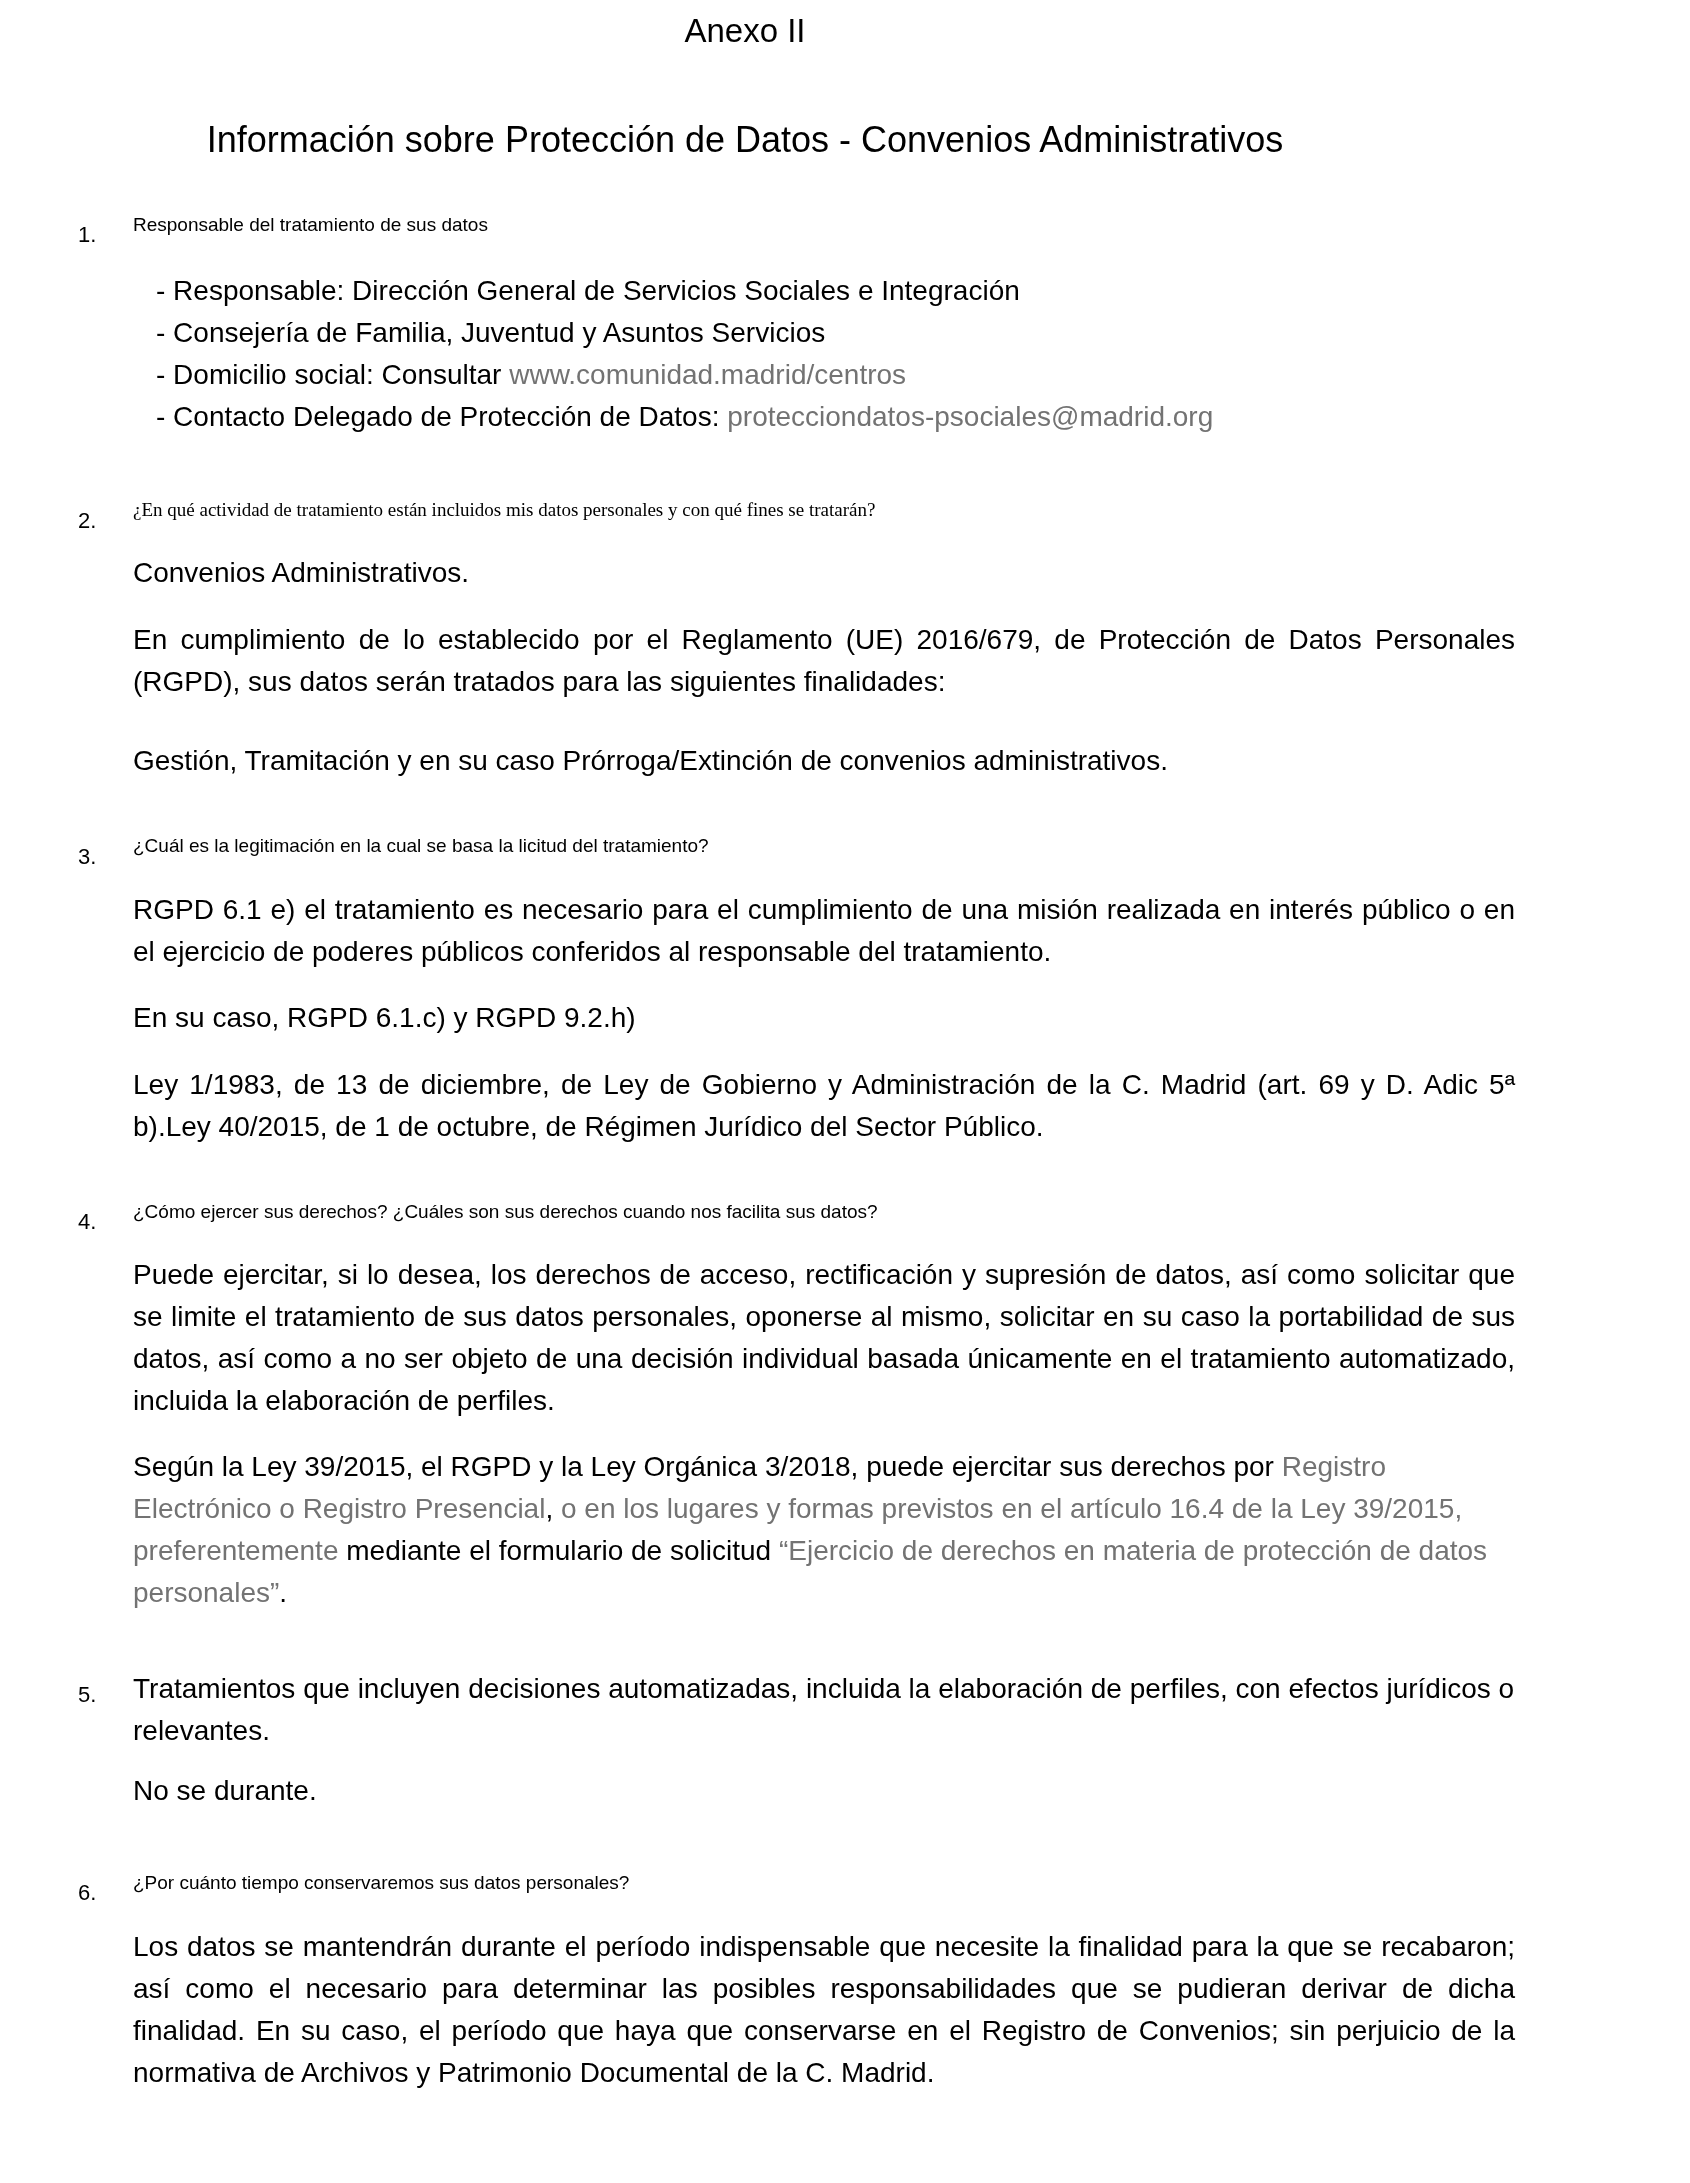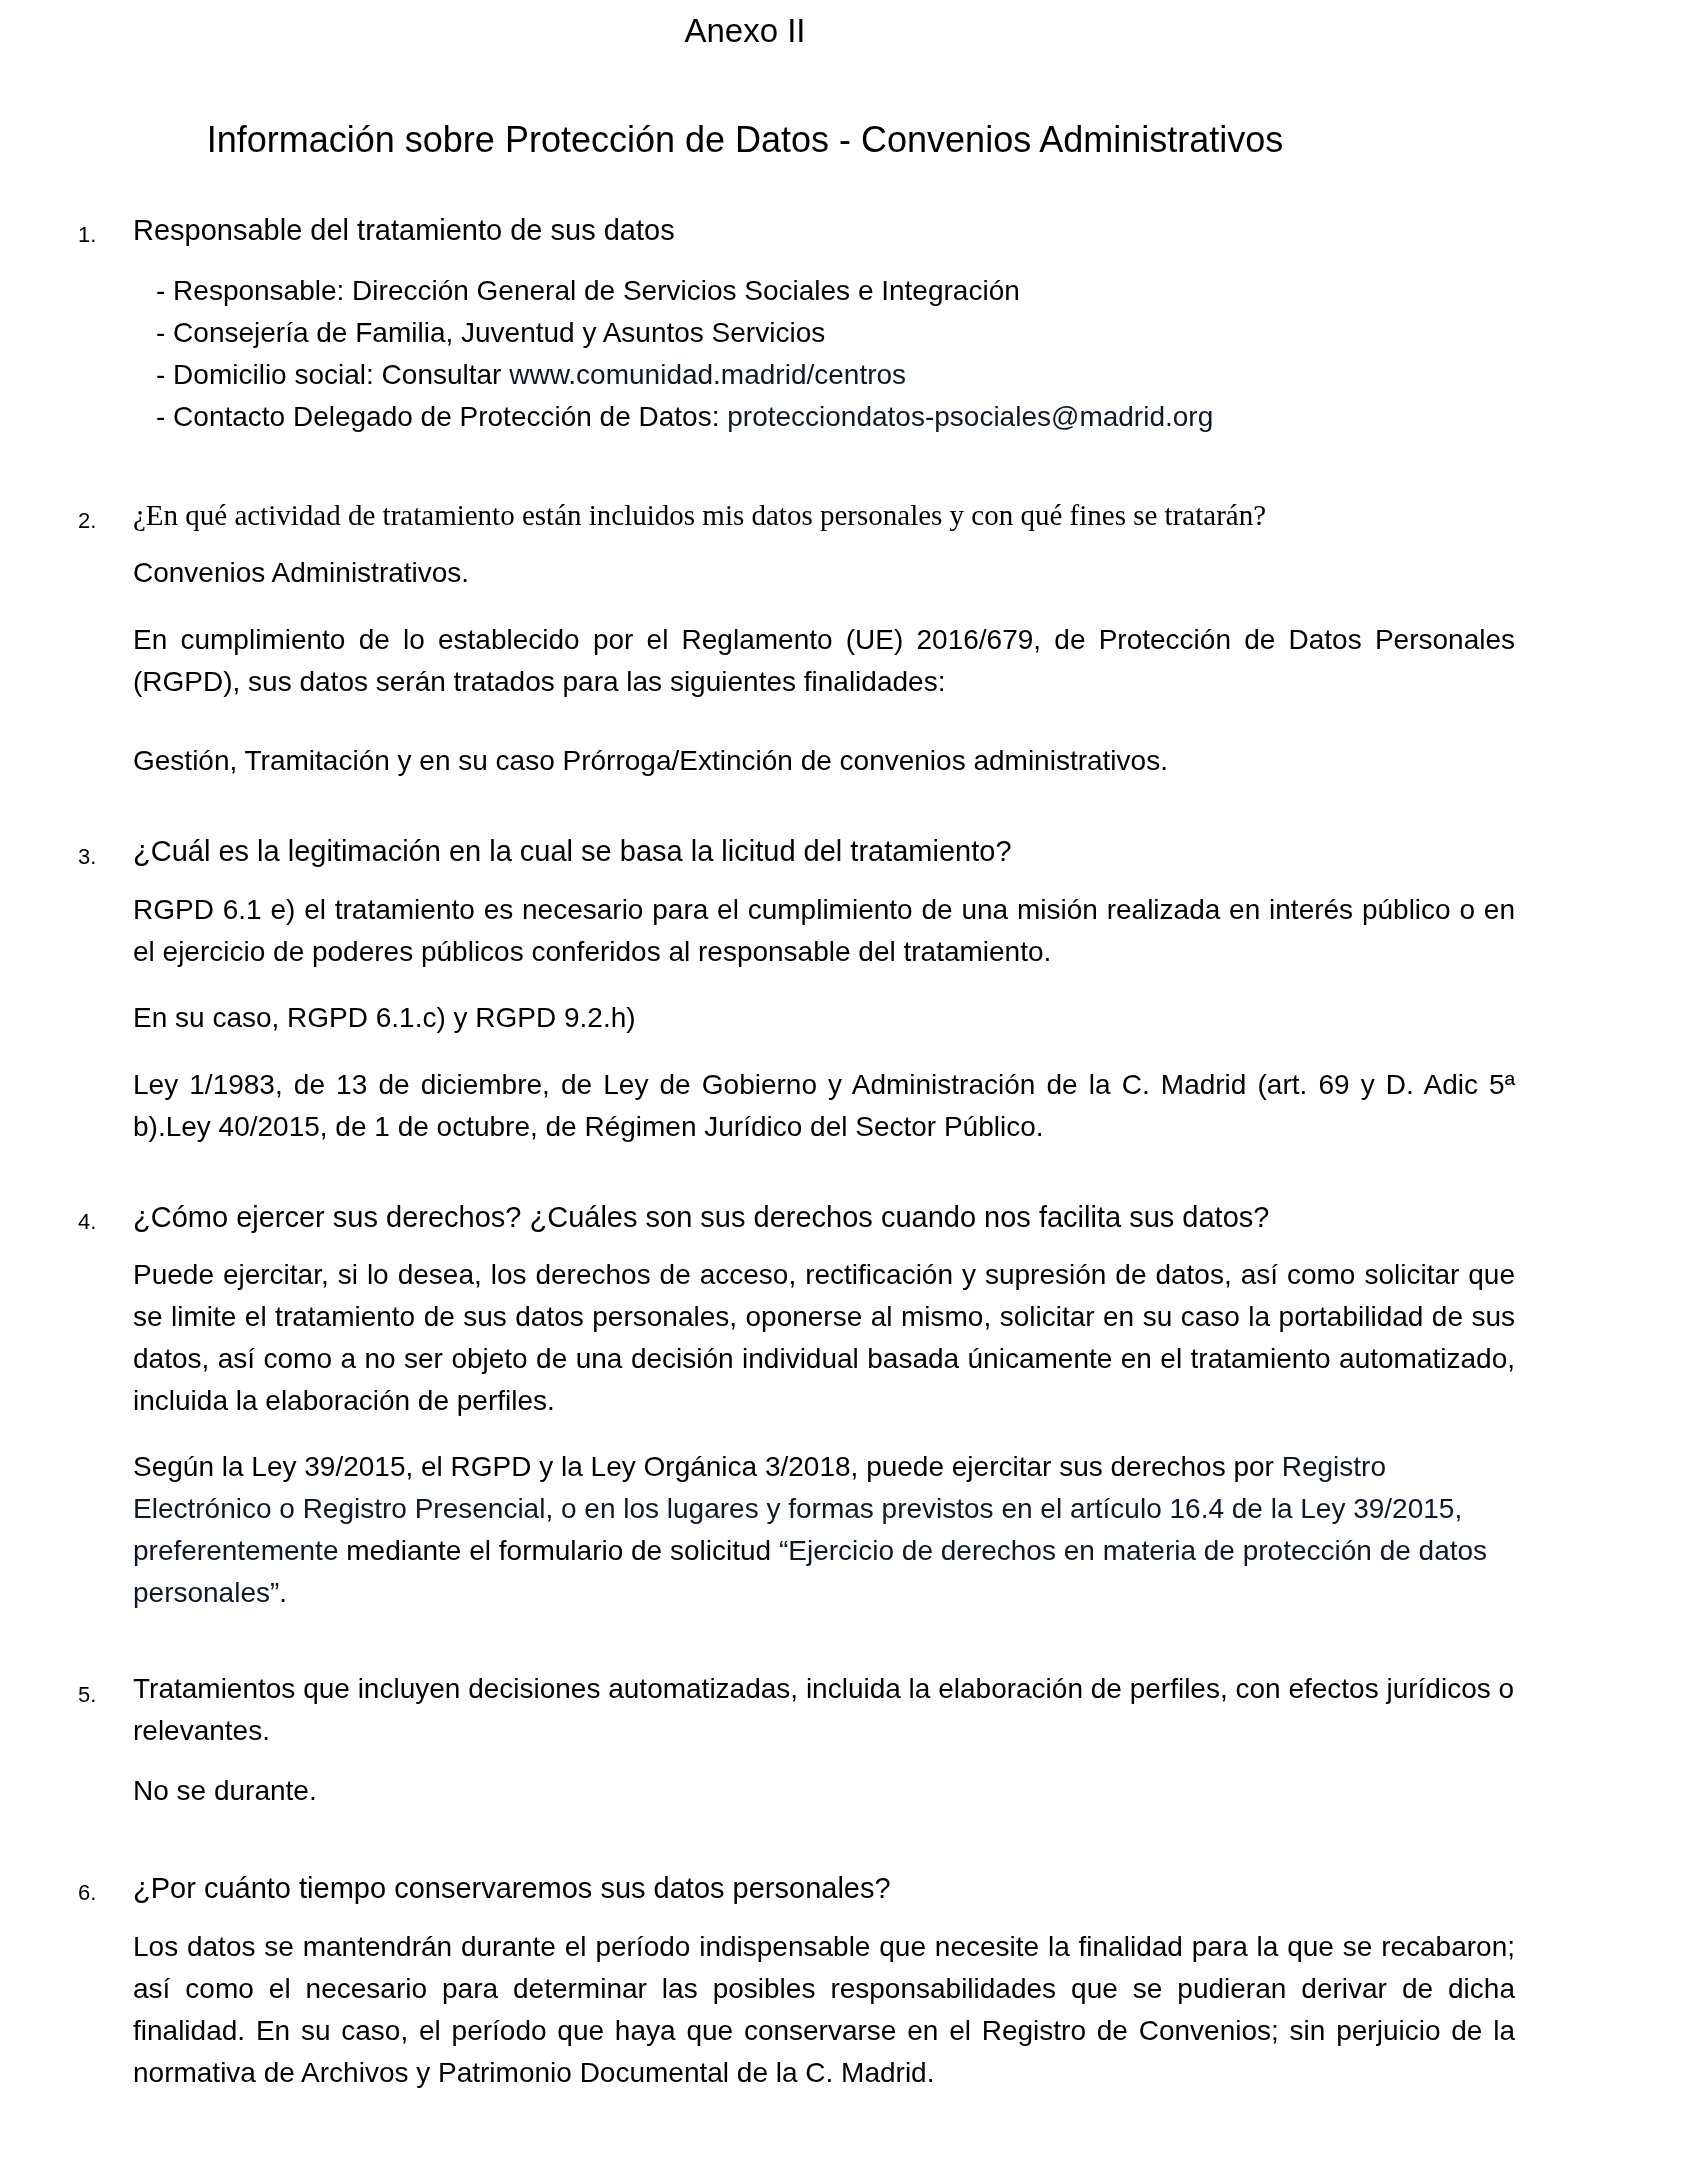--- a/index.html
+++ b/index.html
@@ -4,28 +4,28 @@
 <style>
   html, body { margin: 0; padding: 0; background: #ffffff; }
   body {
     width: 1691px; height: 2183px; position: relative; overflow: hidden;
     font-family: "Liberation Sans", sans-serif; color: #000000;
   }
   .abs { position: absolute; white-space: nowrap; }
   .title { font-size: 33px; left: 0; width: 1490px; text-align: center; top: 12px; }
   .subtitle { font-size: 36px; left: 0; width: 1490px; text-align: center; top: 119px; }
   .num { position: absolute; left: 78px; font-size: 22px; }
-  .head { position: absolute; left: 133px; font-size: 29px; white-space: nowrap; }
+  .head { position: absolute; left: 133px; font-size: 19px; white-space: nowrap; }
   .para {
     position: absolute; left: 133px; width: 1382px; font-size: 28px; line-height: 42px;
     text-align: justify;
   }
   .para.nj { text-align: left; }
   .bullet { position: absolute; left: 156px; font-size: 28px; white-space: nowrap; }
-  .link { color: #0f172a; text-align: center; }
+  .link { color: #737373; text-align: center; }
 </style>
 </head>
 <body>
 
 <div class="abs title">Anexo II</div>
 <div class="abs subtitle">Información sobre Protección de Datos - Convenios Administrativos</div>
 
 <div class="num" style="top:222px;">1.</div>
 <div class="head" style="top:214px;">Responsable del tratamiento de sus datos</div>
 

